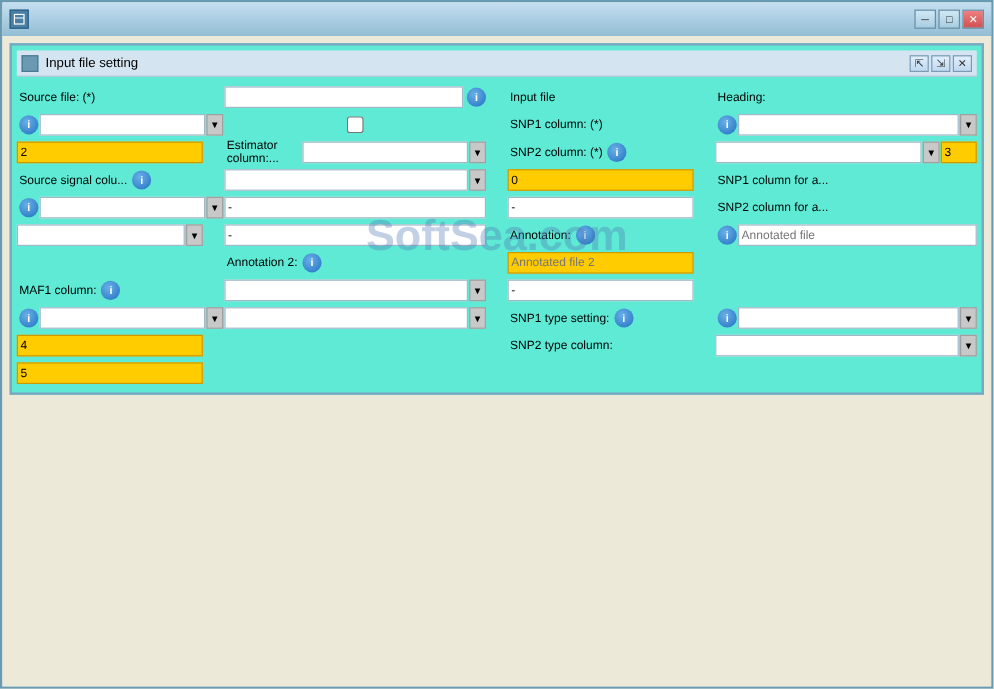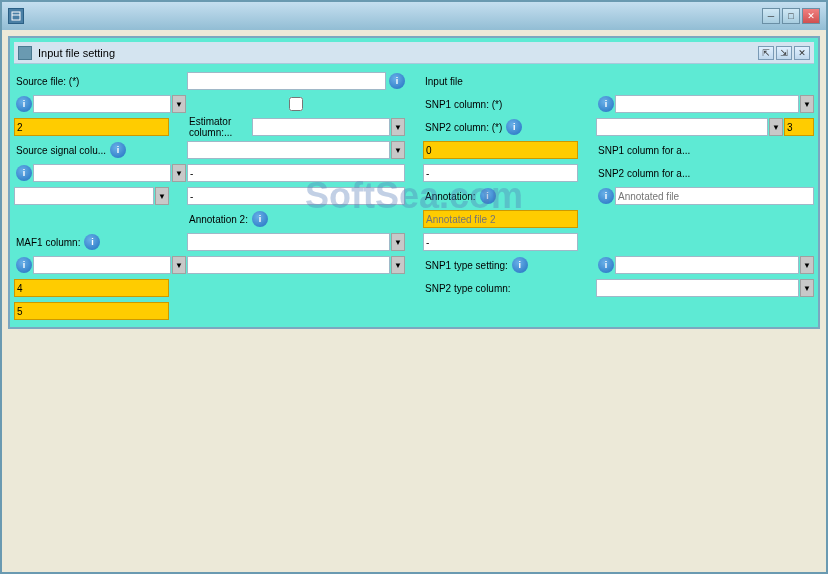--- a/index.html
+++ b/index.html
@@ -257,20 +257,23 @@
           <div class="label-cell">
             <span>Source file: (*)</span>
           </div>
           <div class="value-cell">
             <input class="full-input" type="text" style="">
             <div class="info-btn">i</div>
           </div>
           <div class="label-cell">
             <span>Input file</span>
           </div>
+          <div class="label-cell">
+            <span>Heading:</span>
+          </div>
         </div>
 
         <div class="row-line">
           <div class="value-cell">
             <div class="info-btn">i</div>
             <input class="full-input" type="text" style="">
             <div class="select-arrow">▼</div>
           </div>
           <div class="value-cell checkbox-cell">
             <input type="checkbox" style="width: 14px; height: 14px;">

